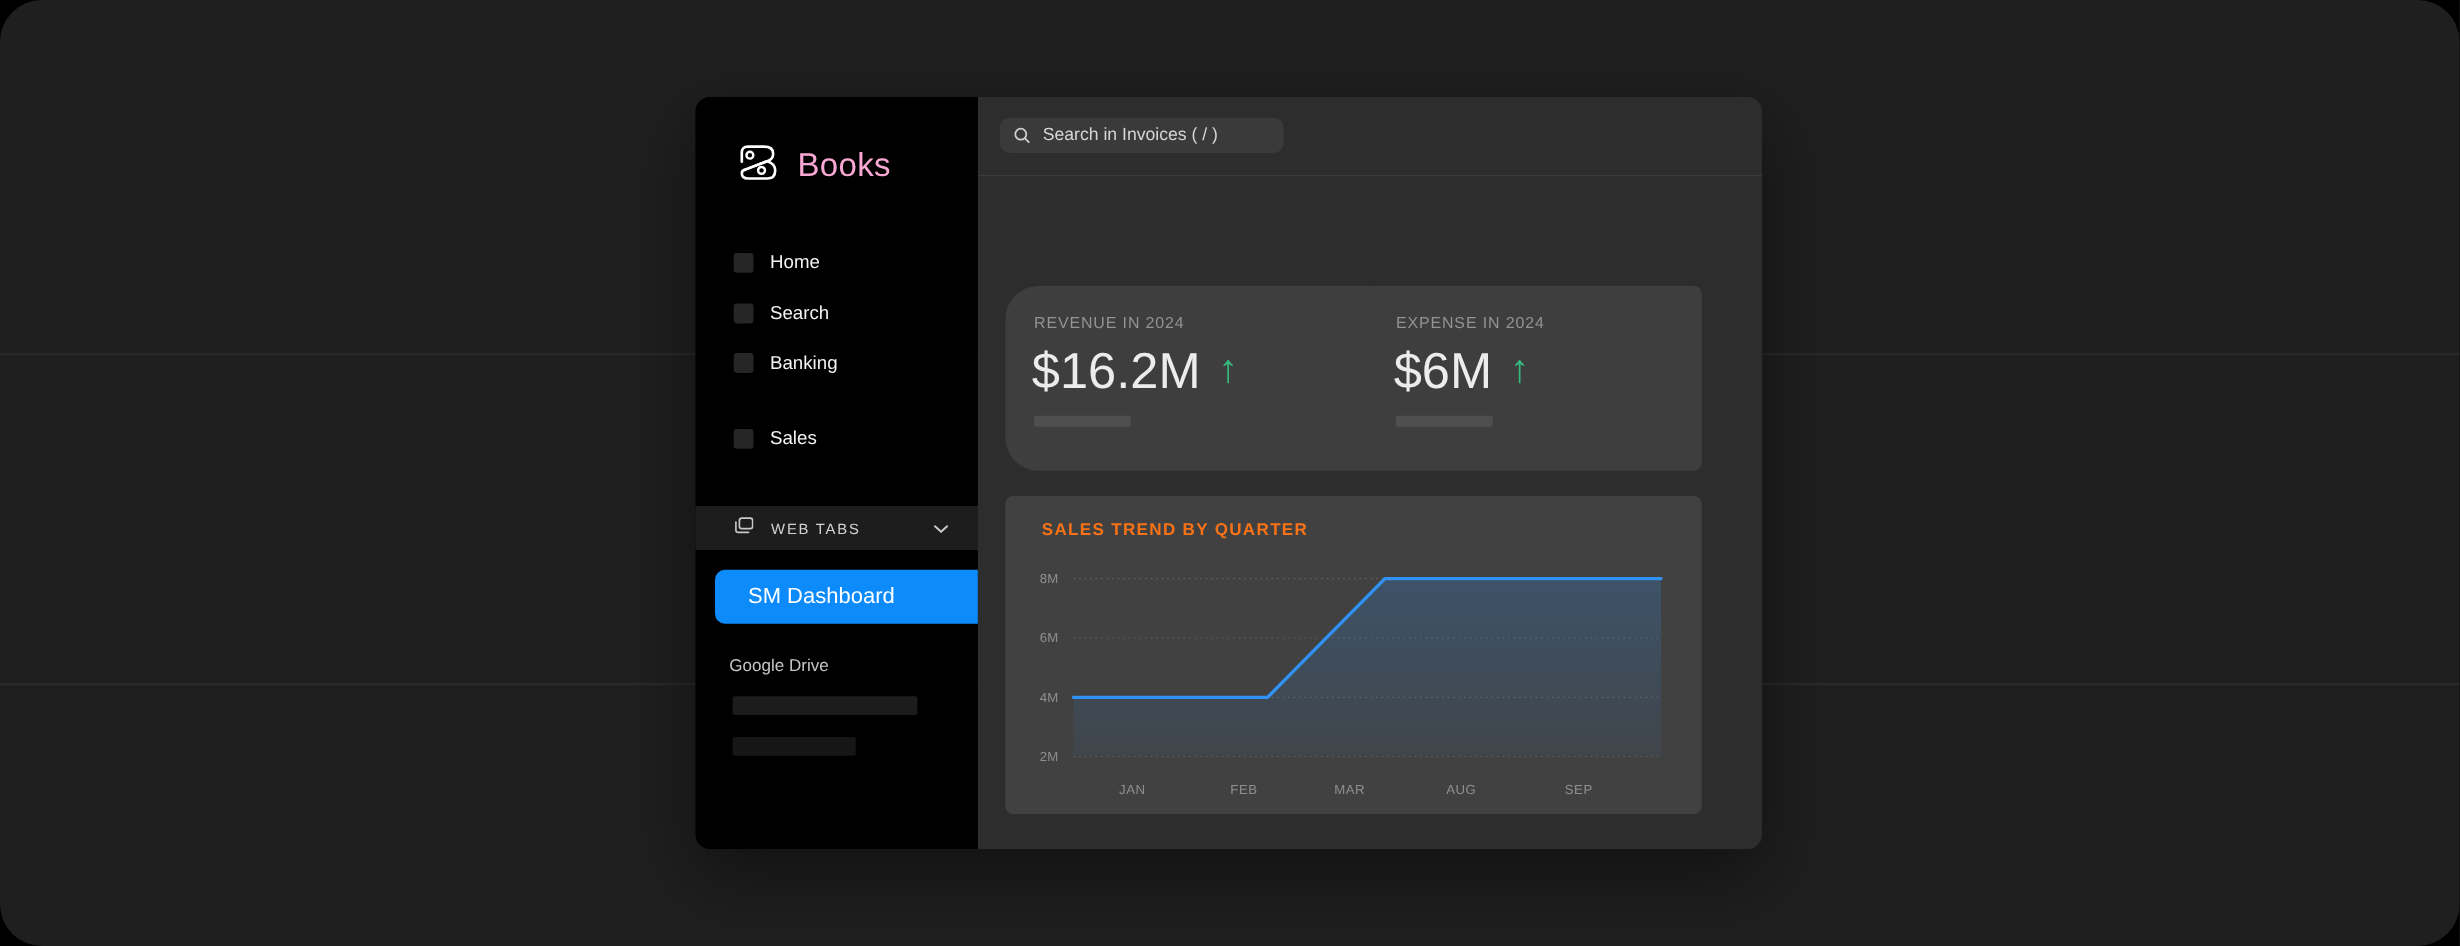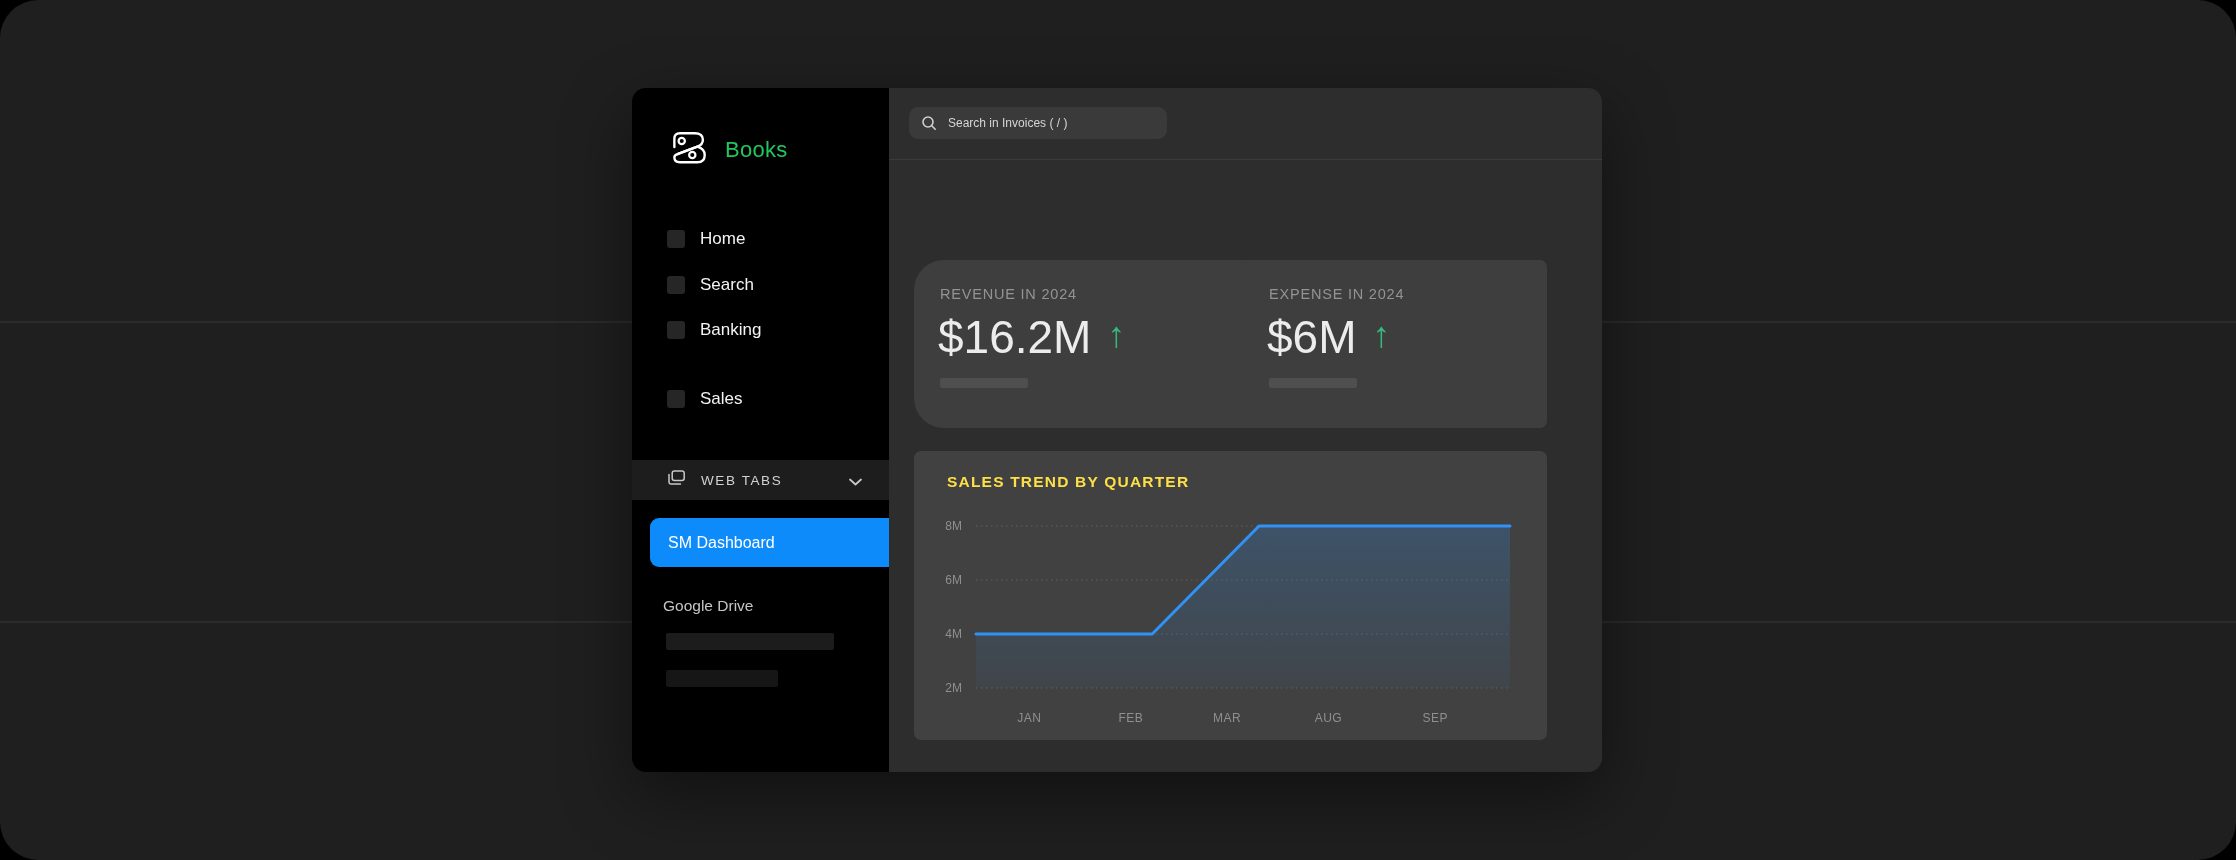--- a/index.html
+++ b/index.html
@@ -15,75 +15,75 @@
   
   .window{
     position:absolute;left:632px;top:88px;width:970px;height:684px;
     border-radius:14px;overflow:hidden;display:flex;
     box-shadow:0 24px 70px rgba(0,0,0,.45);
   }
 
   
   .sidebar{width:257px;flex:none;background:#000;position:relative;}
   .logo{position:absolute;left:35px;top:40px;display:flex;align-items:center;gap:12px;}
-  .logo-text{color:#22c55e;font-size:22px;font-weight:500;letter-spacing:.3px;}
+  .logo-text{color:#f9a8d4;font-size:30px;font-weight:500;letter-spacing:.3px;}
   .nav-item{position:absolute;left:35px;display:flex;align-items:center;gap:15px;height:24px;cursor:pointer;justify-content:space-between;}
   .nav-sq{width:18px;height:18px;background:#262626;border-radius:3px;flex:none;}
   .nav-label{color:#f3f3f3;font-size:17px;font-weight:500;}
 
   .webtabs-head{
     position:absolute;left:0;right:0;top:372px;height:40px;background:#1d1d1d;
     display:flex;align-items:center;cursor:pointer;
   }
   .webtabs-head .wt-icon{margin-left:36px;}
   .webtabs-label{margin-left:16px;color:#d2d2d2;font-size:13.5px;letter-spacing:1.6px;font-weight:500;}
   .webtabs-chevron{position:absolute;right:26px;top:13px;}
 
   .webtab-active{
     position:absolute;left:18px;right:0;top:430px;height:49px;
     background:var(--accent-blue,#0d8bfb);border-radius:9px 0 0 9px;
     display:flex;align-items:center;cursor:pointer;
   }
-  .webtab-active .tab-label{margin-left:18px;color:#fff;font-size:16px;font-weight:500;}
+  .webtab-active .tab-label{margin-left:30px;color:#fff;font-size:20px;font-weight:500;}
   .webtab{
     position:absolute;left:31px;top:505px;height:22px;display:flex;align-items:flex-end;cursor:pointer;
   }
   .webtab .tab-label{color:#c6c6c6;font-size:15.5px;}
   .side-skel-1{position:absolute;left:34px;top:545px;width:168px;height:17px;background:#1c1c1c;border-radius:2px;}
   .side-skel-2{position:absolute;left:34px;top:582px;width:112px;height:17px;background:#161616;border-radius:2px;}
 
   
   .panel{flex:1;background:#2d2d2d;position:relative;}
   .search{
     position:absolute;left:20px;top:19px;width:258px;height:32px;
     background:#3a3a3a;border-radius:9px;display:flex;align-items:center;
   }
   .search svg{margin-left:12px;flex:none;}
   .search input{
     background:transparent;border:none;outline:none;color:#d6d6d6;
-    font-size:12px;margin-left:9px;width:200px;
+    font-size:16px;margin-left:9px;width:200px;
     font-family:"Liberation Sans","DejaVu Sans",sans-serif;
   }
   .search input::placeholder{color:#d6d6d6;opacity:1;}
   .topdivider{position:absolute;left:0;right:0;top:71px;height:1px;background:#3b3b3b;}
   .page-title{position:absolute;left:31px;top:98px;font-size:27px;color:#8d8d8d;}
 
   .statcard{position:absolute;top:172px;height:168px;background:#3e3e3e;border-radius:7px;}
   .statcard.c1{left:25px;width:364px;border-radius:30px;}
   .statcard.c2{left:354px;width:304px;}
   .stat-label{position:absolute;left:26px;top:26px;font-size:14.5px;letter-spacing:.8px;color:#939393;font-weight:500;}
   .stat-value{position:absolute;left:24px;top:50px;font-size:46px;font-weight:500;color:#ececec;display:flex;align-items:center;}
   .trend-arrow{color:var(--trend-green,#35b97f);font-size:36px;font-weight:400;margin-left:16px;position:relative;top:-2px;}
   .stat-skel{position:absolute;left:26px;top:118px;width:88px;height:10px;background:#4f4f4f;border-radius:2px;}
 
   .chartcard{
     position:absolute;left:25px;top:363px;width:633px;height:289px;
     background:#414141;border-radius:7px;overflow:hidden;
   }
-  .chart-title{position:absolute;left:33px;top:22px;font-size:15.5px;letter-spacing:1.2px;color:#fde047;font-weight:bold;}
+  .chart-title{position:absolute;left:33px;top:22px;font-size:15.5px;letter-spacing:1.2px;color:#f97316;font-weight:bold;}
   .chartcard svg{position:absolute;inset:0;}
 </style>
 </head>
 <body>
 
 <div class="canvas">
   <div class="bgline" style="top:321px"></div>
   <div class="bgline" style="top:621px"></div>
 
   <div class="window">

